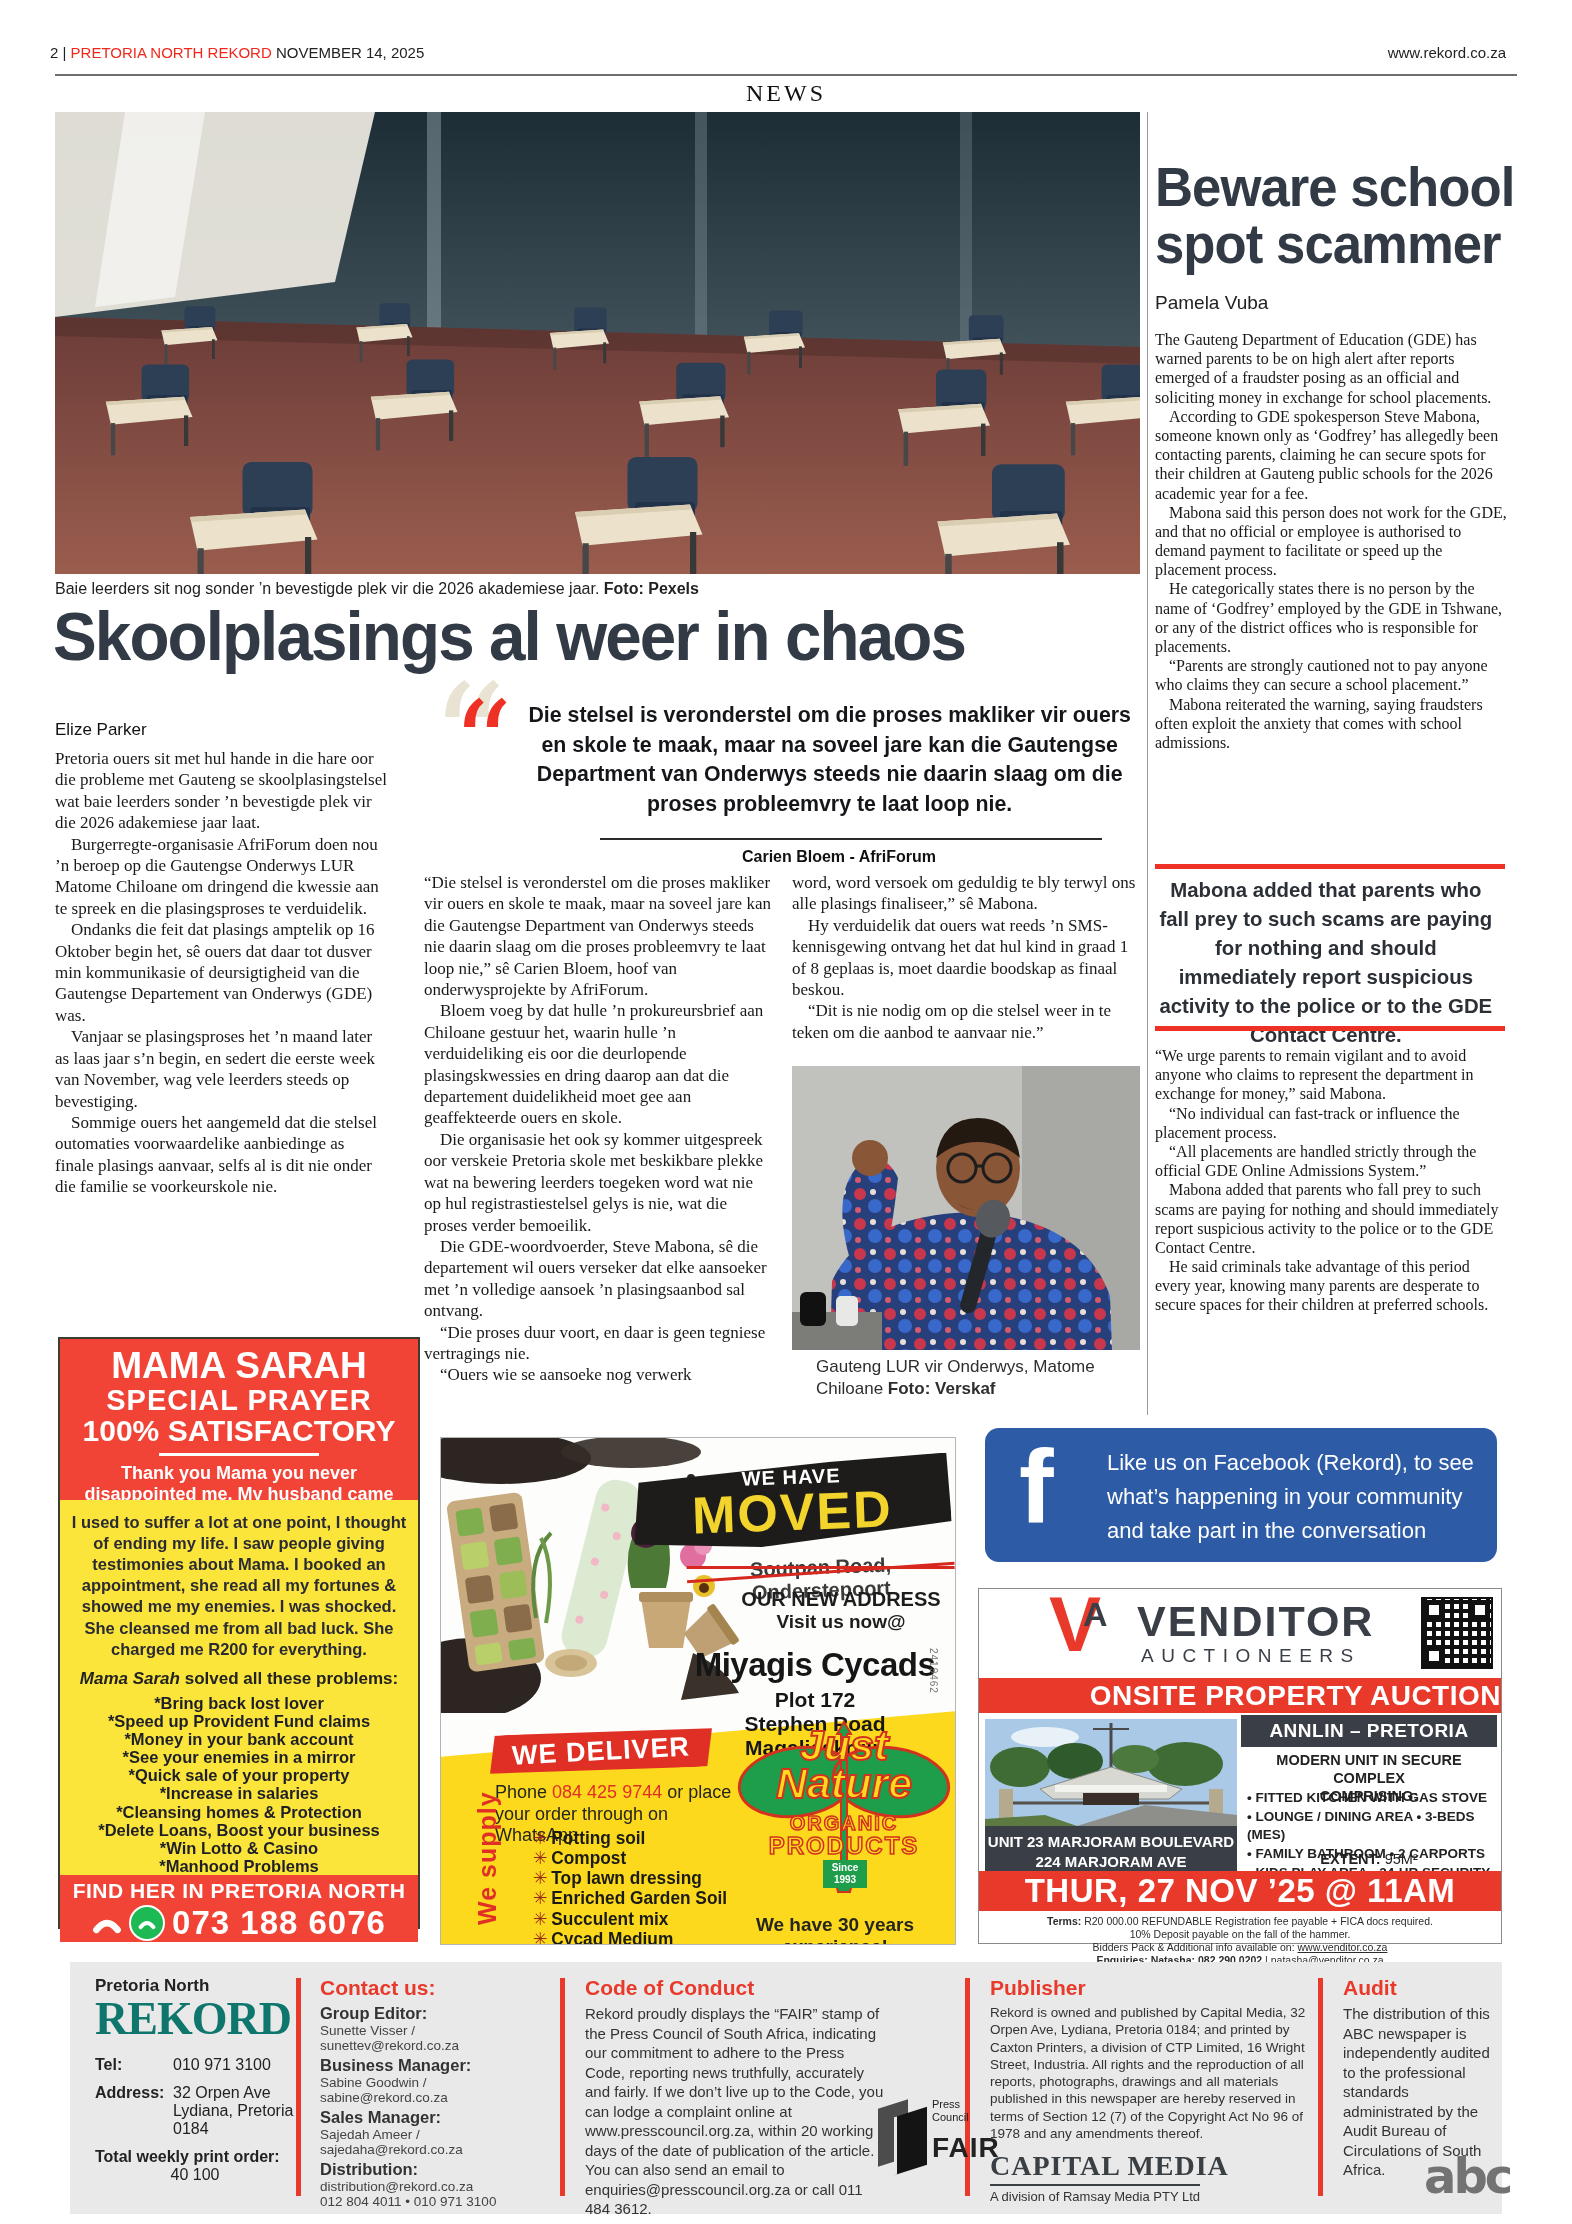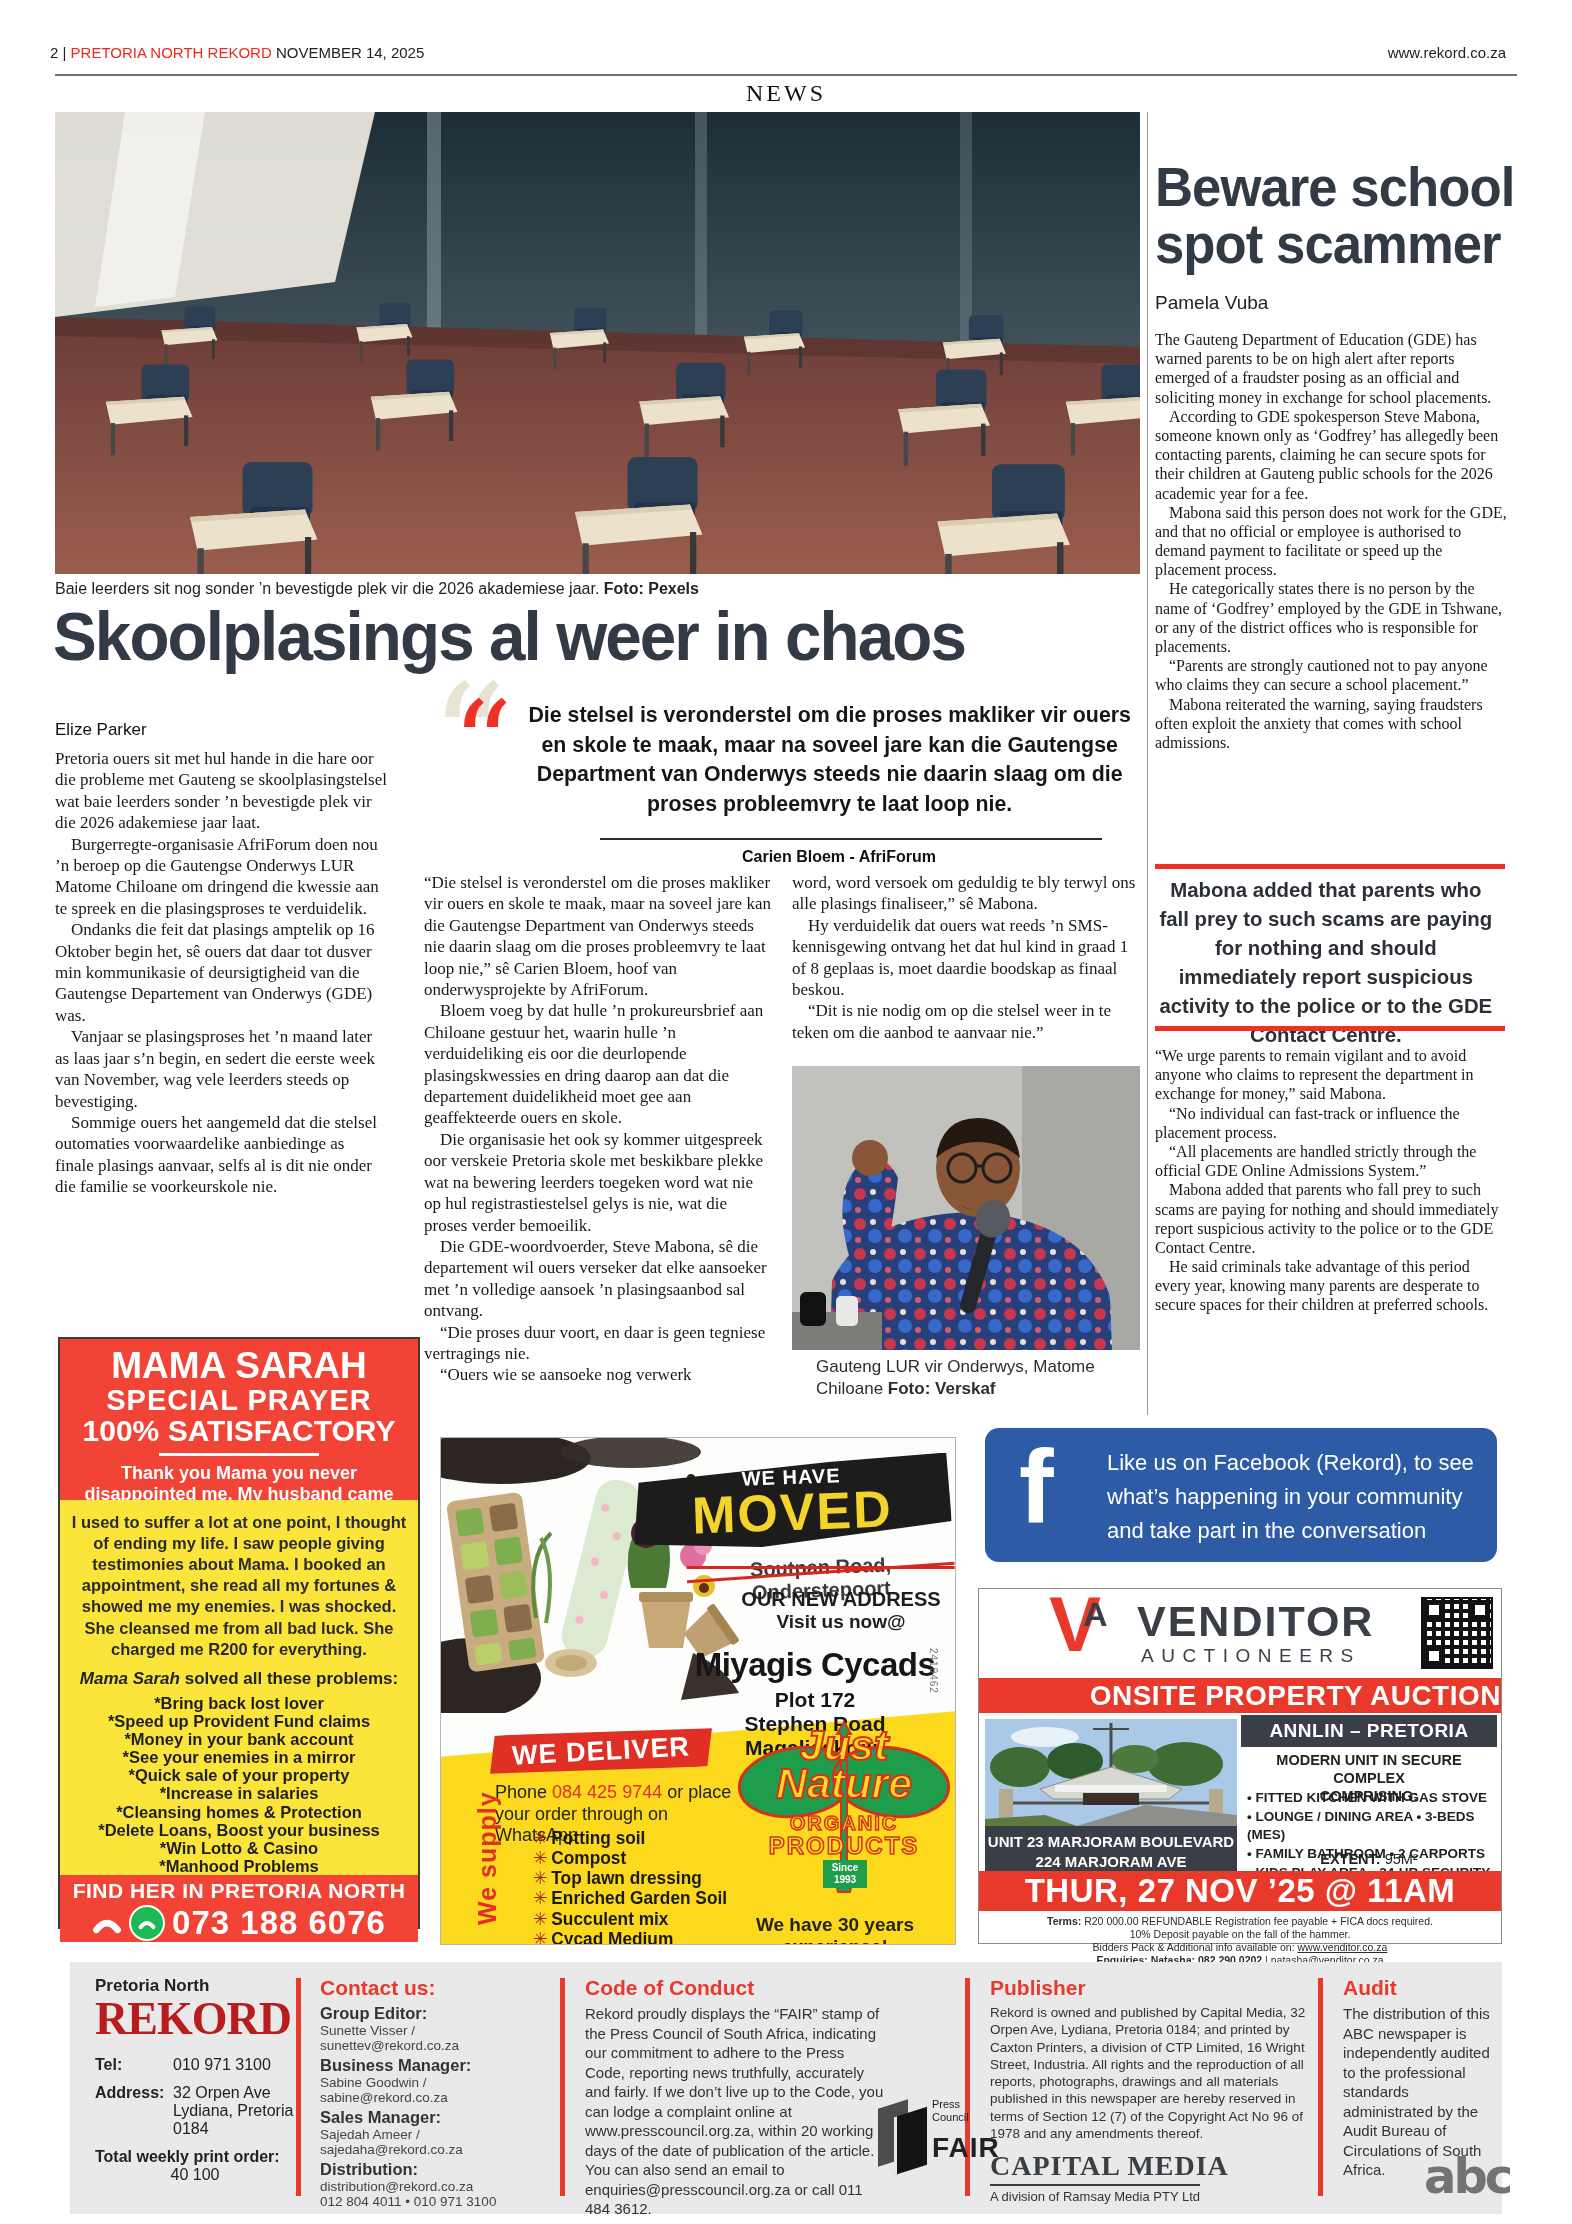--- a/index.html
+++ b/index.html
@@ -149,21 +149,21 @@
         text-align:center;font-size:33px;font-weight:700;line-height:40px;letter-spacing:.5px;}
   .ven-terms{position:absolute;left:0;top:326px;width:100%;text-align:center;font-size:10.5px;
         color:#2c2c2c;line-height:1.25;}
   .ven-terms .u{text-decoration:underline;}
   
   .foot-bg{left:70px;top:1962px;width:1432px;height:252px;background:#e9e9e9;}
   .fbar{width:5px;height:218px;top:1978px;background:#e8392b;position:absolute;}
   .f-heading{font-size:21px;font-weight:700;color:#e8392b;margin:0 0 4px;}
   .fc1{left:95px;top:1976px;width:200px;font-size:16px;color:#222;}
   .fc1-region{font-size:17px;font-weight:700;}
-  .fc1-name{font-family:"Liberation Serif",serif;font-size:46px;font-weight:700;color:#b91c1c;
+  .fc1-name{font-family:"Liberation Serif",serif;font-size:46px;font-weight:700;color:#0f766e;
         letter-spacing:-1px;line-height:1;margin-bottom:14px;}
   .fc1 .row{display:flex;margin-bottom:10px;}
   .fc1 .lab{font-weight:700;width:78px;flex:none;}
   .fc2{left:320px;top:1976px;width:228px;}
   .fc2 .role{font-size:16.5px;font-weight:700;color:#333;margin-top:3px;}
   .fc2 .val{font-size:13.5px;color:#444;}
   .fc3{left:585px;top:1976px;width:368px;}
   .fc3 .body{font-size:15px;color:#333;line-height:1.3;width:300px;}
   .fair{position:absolute;left:878px;top:2092px;width:120px;height:100px;}
   .fair .d1,.fair .d2{position:absolute;width:30px;height:58px;transform:skewY(-18deg);}

